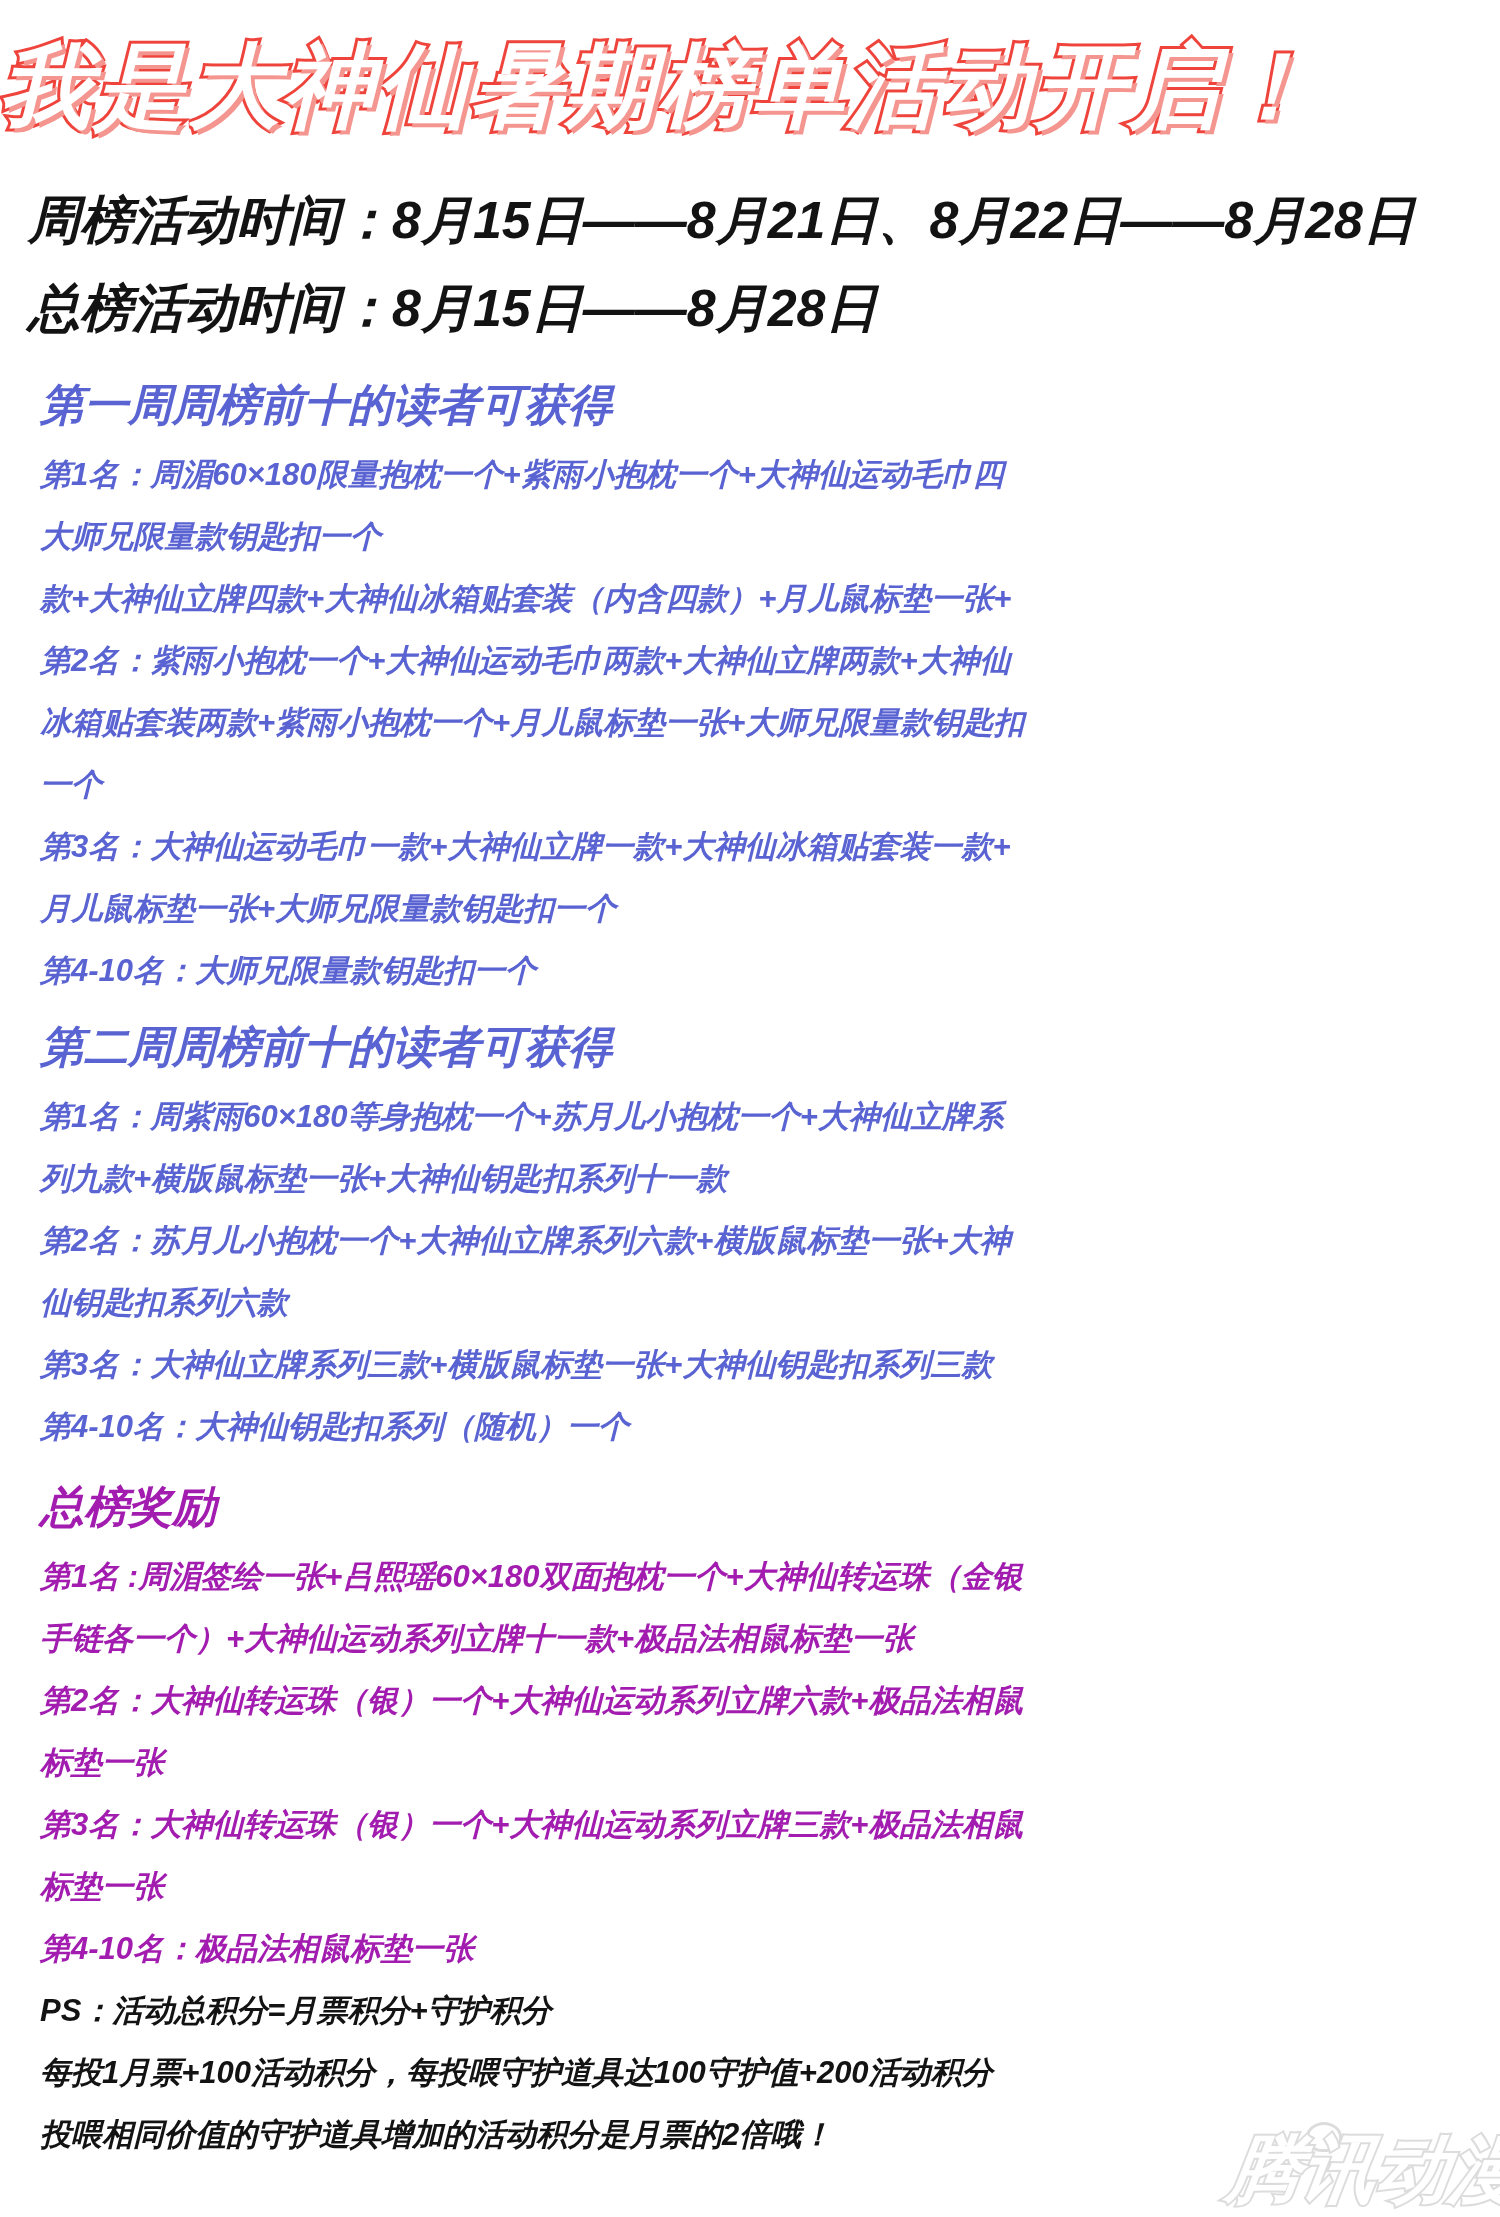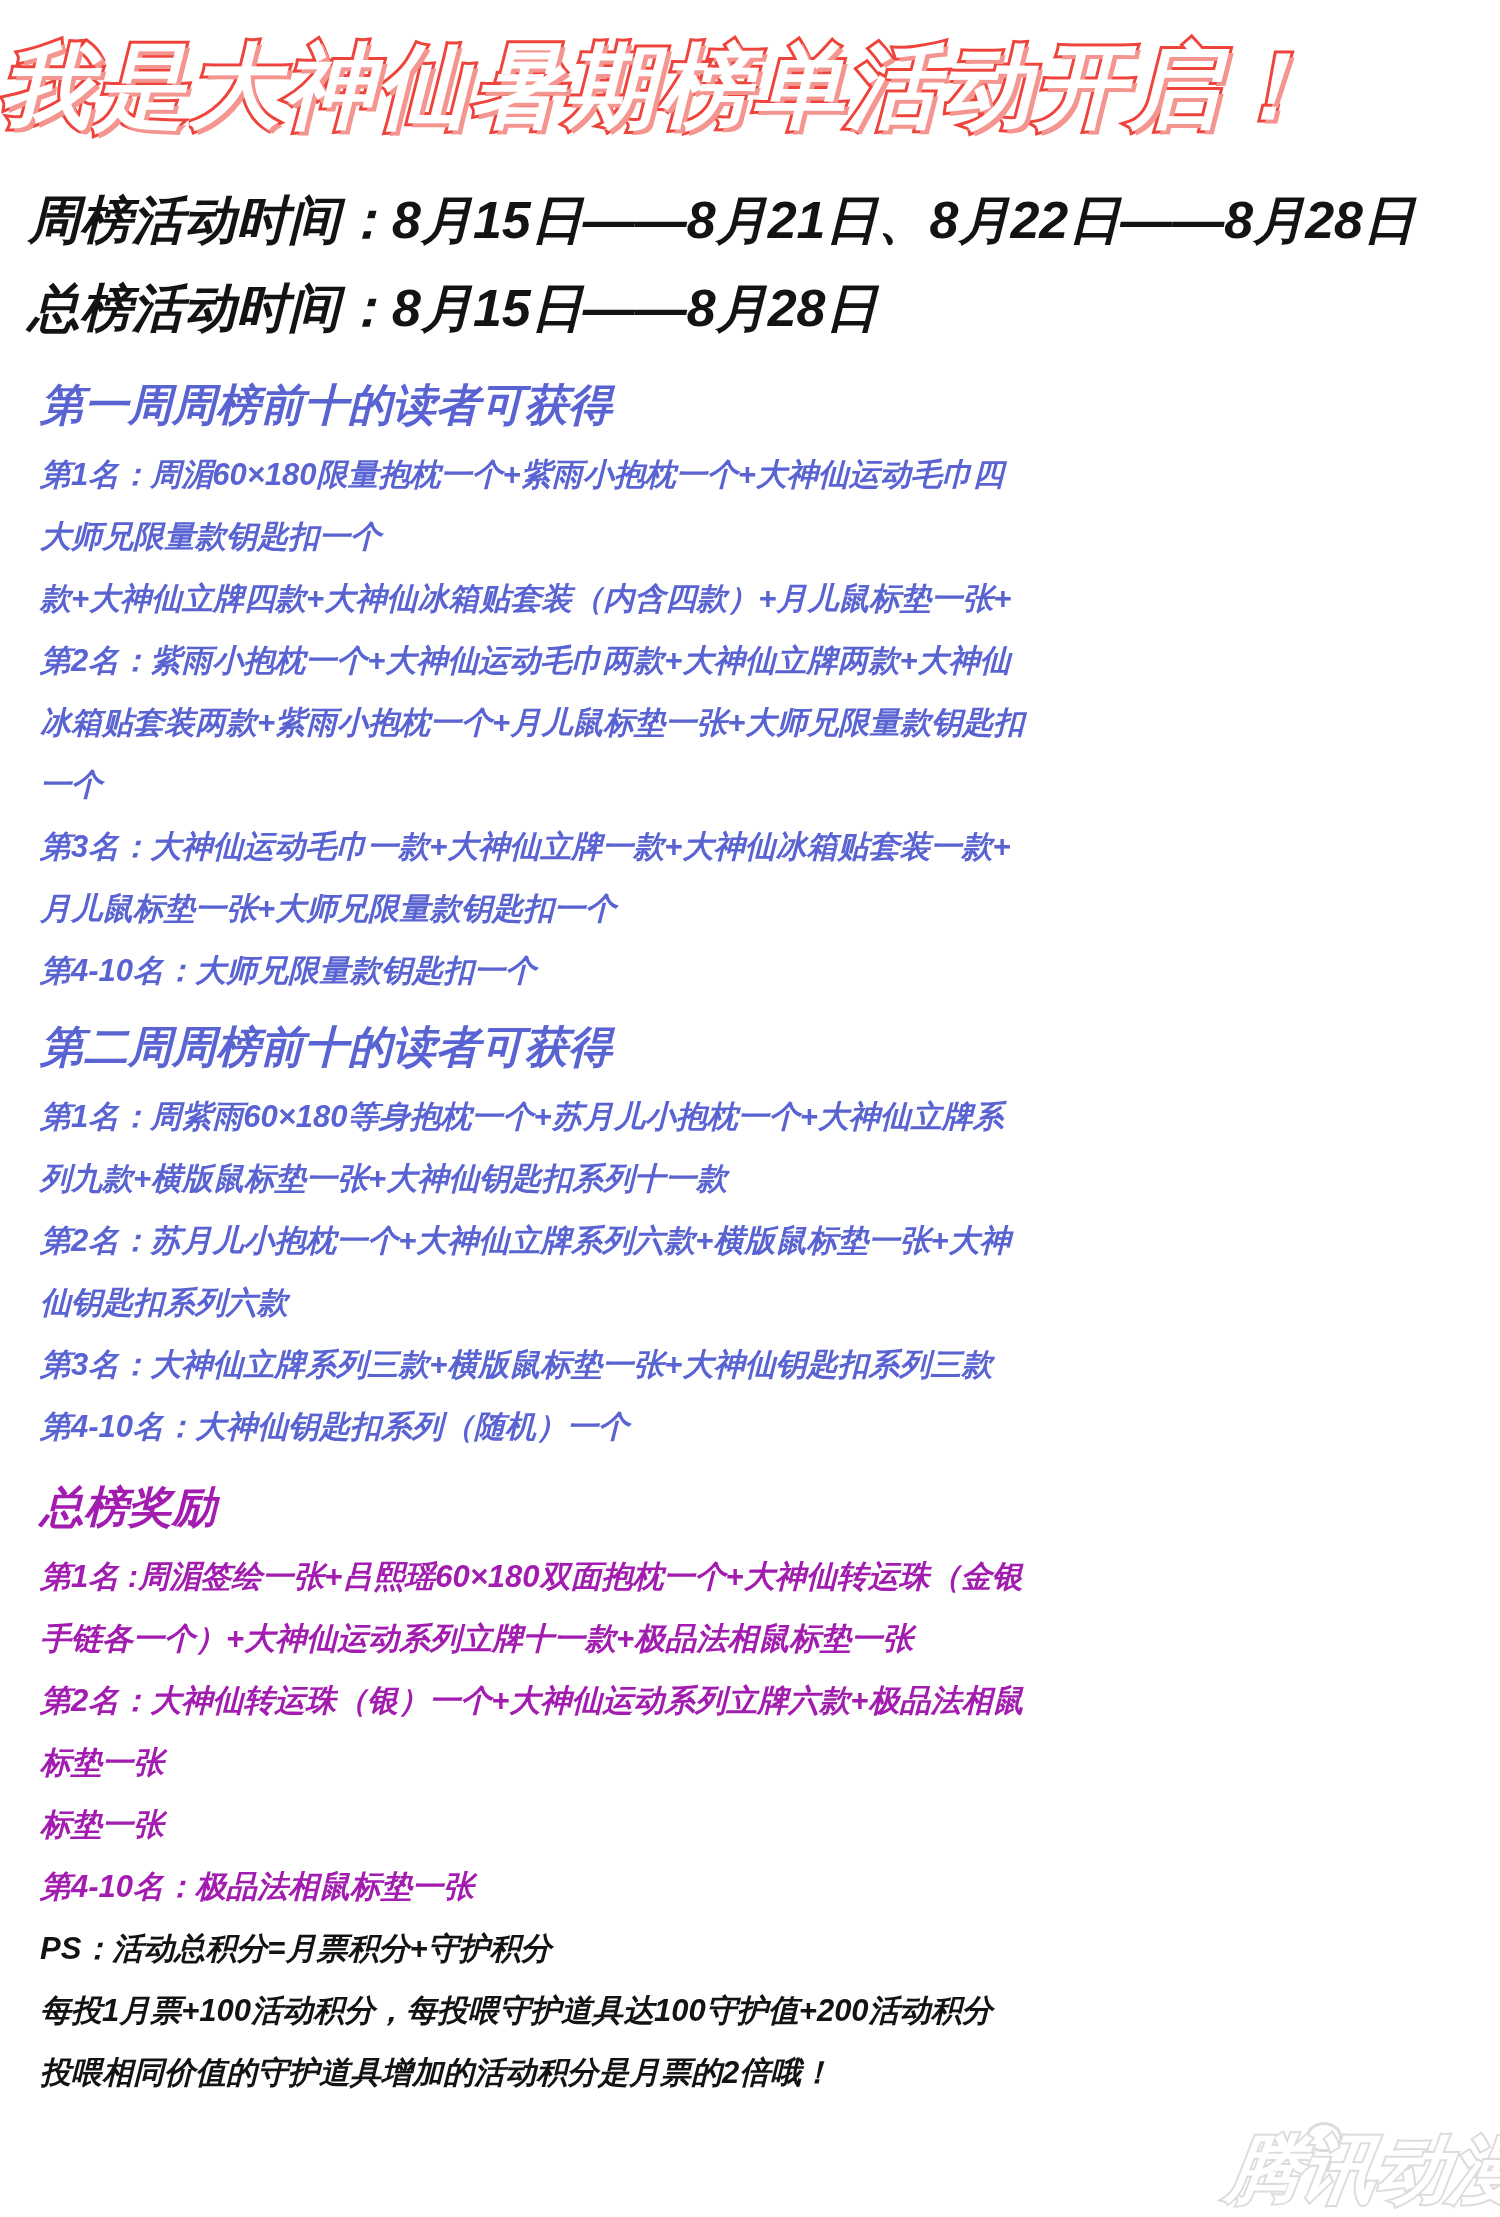--- a/index.html
+++ b/index.html
@@ -99,20 +99,21 @@
       <div class="line blue">第3名：大神仙立牌系列三款+横版鼠标垫一张+大神仙钥匙扣系列三款</div>
       <div class="line blue">第4-10名：大神仙钥匙扣系列（随机）一个</div>
     </div>
 
     <div class="sec-total">
       <div class="heading red">总榜奖励</div>
       <div class="line red">第1名 :周湄签绘一张+吕熙瑶60×180双面抱枕一个+大神仙转运珠（金银</div>
       <div class="line red">手链各一个）+大神仙运动系列立牌十一款+极品法相鼠标垫一张</div>
       <div class="line red">第2名：大神仙转运珠（银）一个+大神仙运动系列立牌六款+极品法相鼠</div>
       <div class="line red">标垫一张</div>
+      <div class="line red">第3名：大神仙转运珠（银）一个+大神仙运动系列立牌三款+极品法相鼠</div>
       <div class="line red">标垫一张</div>
       <div class="line red">第4-10名：极品法相鼠标垫一张</div>
     </div>
 
     <div>
       <div class="line black">PS：活动总积分=月票积分+守护积分</div>
       <div class="line black">每投1月票+100活动积分，每投喂守护道具达100守护值+200活动积分</div>
       <div class="line black">投喂相同价值的守护道具增加的活动积分是月票的2倍哦！</div>
     </div>
 

